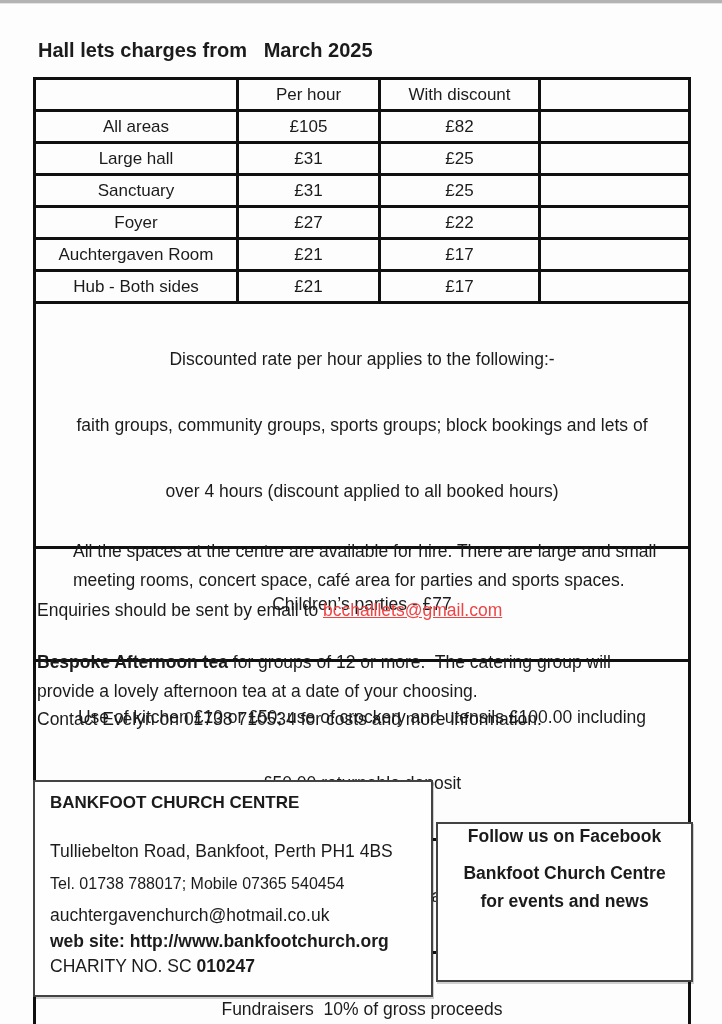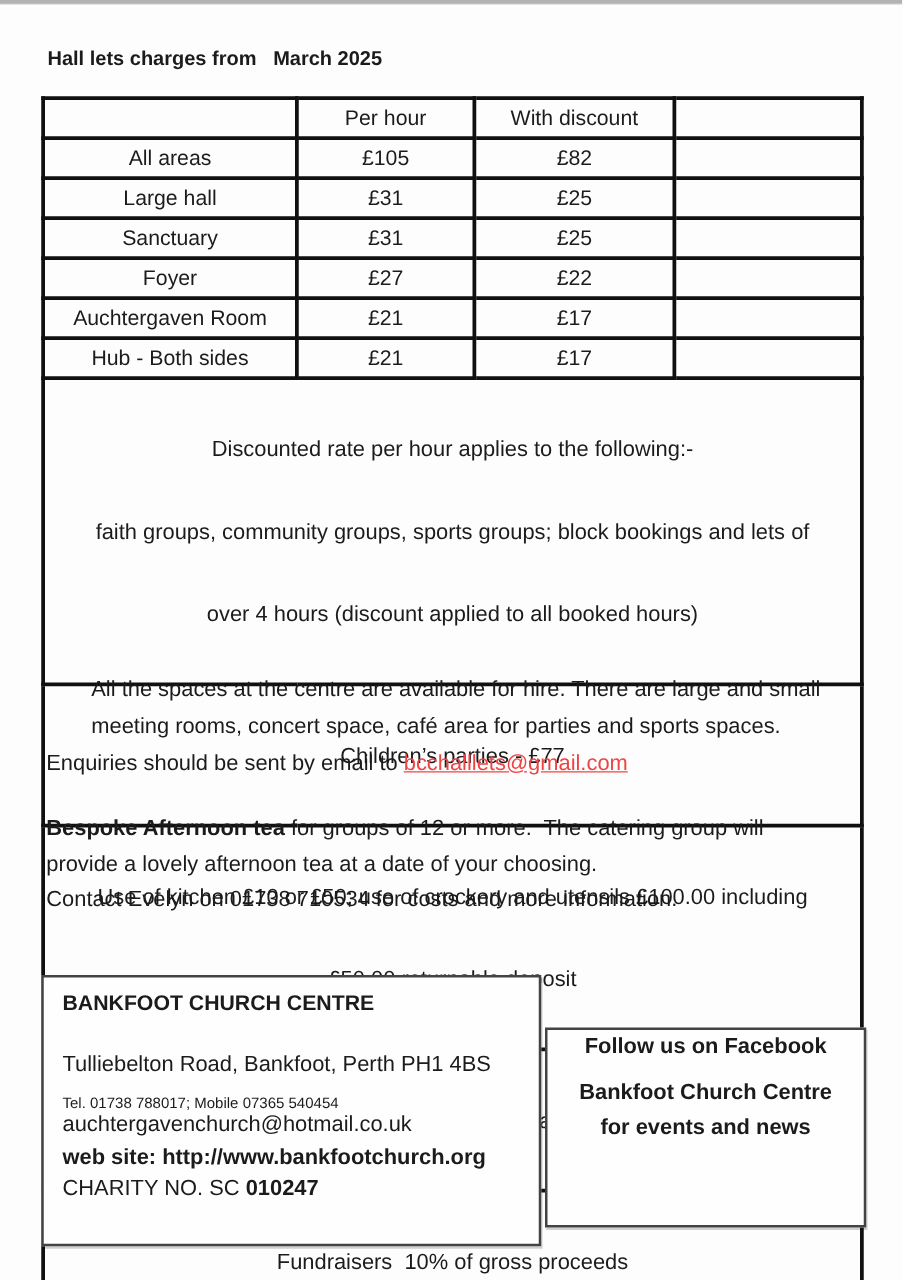--- a/index.html
+++ b/index.html
@@ -20,21 +20,21 @@
     position: absolute;
     top: 0; left: 0; right: 0;
     height: 3px;
     background: #b3b3b3;
     border-bottom: 1px solid #e4e4e4;
   }
   .doc-title {
     position: absolute;
     left: 38px;
     top: 39px;
-    font-size: 16px;
+    font-size: 20px;
     font-weight: bold;
     white-space: pre;
   }
   table.pricing {
     position: absolute;
     left: 33px;
     top: 77px;
     width: 655px;
     border-collapse: collapse;
     table-layout: fixed;
@@ -78,21 +78,21 @@
     width: 400px;
     height: 217px;
     border: 2px solid #434343;
     box-sizing: border-box;
     background: #fefefe;
     padding: 11px 15px 0 15px;
     box-shadow: 1px 2px 0 rgba(0,0,0,0.18);
   }
   .contact-box .c-name { font-size: 17px; font-weight: bold; margin-bottom: 17px; white-space: pre; }
   .contact-box .c-address { font-size: 17.5px; margin-bottom: 13px; white-space: pre; margin-top: 28px; }
-  .contact-box .c-phones { font-size: 12px; white-space: pre; }
+  .contact-box .c-phones { font-size: 16px; margin-bottom: 12px; white-space: pre; }
   .contact-box .c-email { font-size: 17.5px; margin-bottom: 5px; white-space: pre; }
   .contact-box .c-web { font-size: 17.5px; margin-bottom: 4px; white-space: pre; font-weight: bold; }
   .contact-box .c-charity { font-size: 17.5px; white-space: pre; }
   .facebook-box {
     position: absolute;
     left: 436px;
     top: 822px;
     width: 257px;
     height: 160px;
     border: 2px solid #434343;

